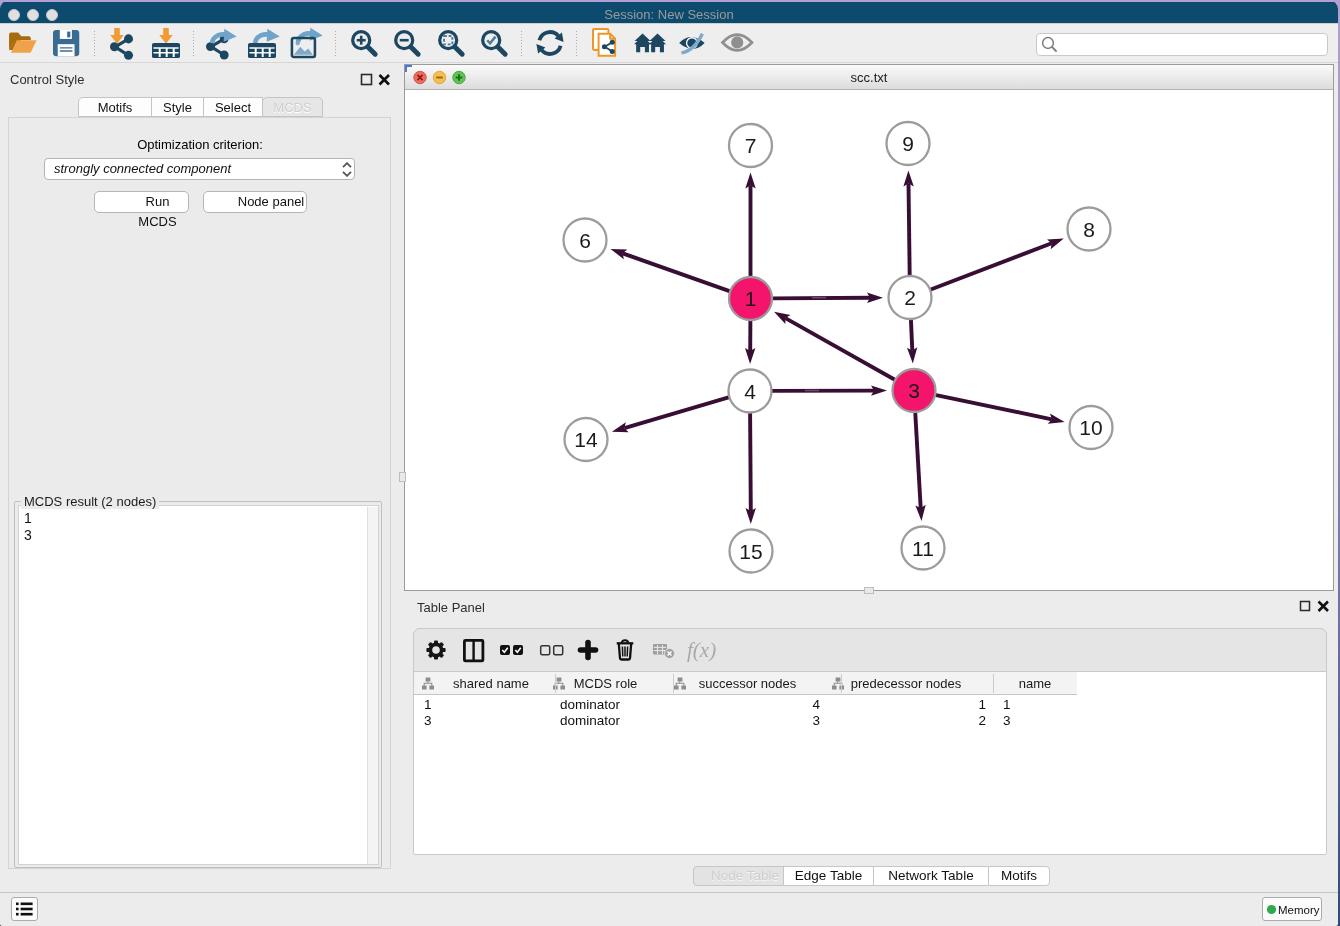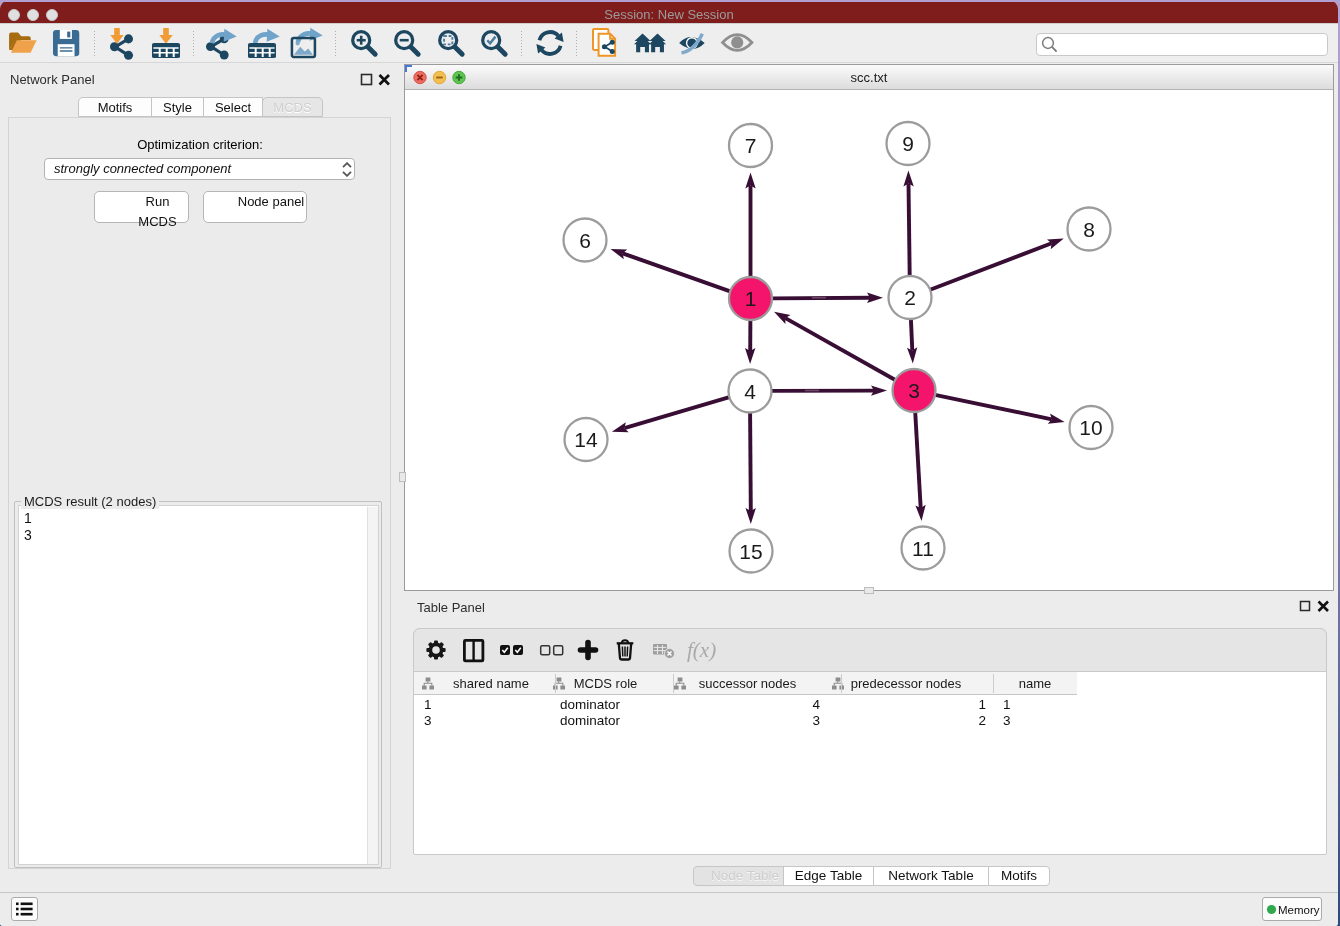--- a/index.html
+++ b/index.html
@@ -1,34 +1,34 @@
 <!DOCTYPE html>
 <html><head><meta charset="utf-8">
 <style>
 html,body{margin:0;padding:0;width:1340px;height:926px;overflow:hidden;}
 body{font-family:"Liberation Sans",sans-serif;background:linear-gradient(180deg,#b3a0d2 0%,#9d8cc0 35%,#5f6a9a 75%,#2d4a78 100%);}
 #app{position:absolute;left:0;top:0;width:1338px;height:926px;background:#ececec;border-radius:9px 9px 3px 3px;overflow:hidden;}
 .abs{position:absolute;}
 #topstrip{position:absolute;left:0;top:0;width:1340px;height:2px;background:#b3a0d2;z-index:50;}
 
-#titlebar{position:absolute;left:0;top:2px;width:1338px;height:21px;background:#7f1d1d;border-bottom:1px solid #cecece;}
+#titlebar{position:absolute;left:0;top:2px;width:1338px;height:21px;background:#0c4a6e;border-bottom:1px solid #cecece;}
 .tl{position:absolute;top:7px;width:12px;height:12px;border-radius:50%;background:#e0e0e0;border:1px solid #c8c8c8;box-sizing:border-box;}
 #wtitle{position:absolute;left:0;top:5px;width:1338px;text-align:center;font-size:13px;color:#9b9b9b;}
 
 #toolbar{position:absolute;left:0;top:24px;width:1338px;height:38px;background:#eeeeee;border-bottom:1px solid #d7d7d7;}
 .tsep{position:absolute;top:31px;width:1px;height:26px;background:repeating-linear-gradient(180deg,#adadad 0 1px,transparent 1px 3px);}
 #search{position:absolute;left:1036px;top:9px;width:290px;height:21px;background:#fff;border:1px solid #c9c9c9;border-radius:4px;}
 
 #cp-title{position:absolute;left:10px;top:72px;font-size:13px;color:#2e2e2e;}
 .tab{position:absolute;top:97px;height:20px;box-sizing:border-box;background:#fdfdfd;border:1px solid #c4c4c4;font-size:13px;color:#111;text-align:center;line-height:19px;}
 #tab-mcds{background:#e6e6e6;color:#cfcfcf;text-shadow:0 1px 0 #fff;border-radius:5px 5px 0 0;}
 #cp-box{position:absolute;left:8px;top:117px;width:383px;height:752px;border:1px solid #d4d4d4;background:#ebebeb;box-sizing:border-box;}
 #opt-label{position:absolute;left:0px;top:137px;width:400px;text-align:center;font-size:13px;color:#000000;}
 #cp-select{position:absolute;left:44px;top:158px;width:311px;height:22px;background:#fff;border:1px solid #b3b3b3;border-radius:4px;box-sizing:border-box;font-size:13px;color:#111;line-height:20px;padding-left:9px;font-style:italic;}
-.cp-btn{position:absolute;top:191px;height:32px;background:#fff;border:1px solid #b6b6b6;border-radius:5px;box-sizing:border-box;font-size:13px;color:#111;text-align:center;line-height:20px;padding-left:32px;}
+.cp-btn{position:absolute;top:191px;height:22px;background:#fff;border:1px solid #b6b6b6;border-radius:5px;box-sizing:border-box;font-size:13px;color:#111;text-align:center;line-height:20px;padding-left:32px;}
 #fieldset{position:absolute;left:14px;top:501px;width:368px;height:367px;border:1px solid #c0c0c0;border-radius:2px;box-sizing:border-box;}
 #fs-legend{position:absolute;left:21px;top:494px;background:#ebebeb;padding:0 3px;font-size:13px;color:#1c1c1c;}
 #fs-white{position:absolute;left:18px;top:505px;width:361px;height:360px;background:#fff;border:1px solid #d2d2d2;box-sizing:border-box;}
 #fs-text{position:absolute;left:24px;top:510px;font-size:14px;color:#111;line-height:16.5px;}
 #fs-sb{position:absolute;left:367px;top:507px;width:11px;height:357px;background:#f4f4f4;border-left:1px solid #e0e0e0;box-sizing:border-box;}
 
 #nwin{position:absolute;left:404px;top:64px;width:930px;height:527px;border:1px solid #9b9b9b;background:#ef4444;box-sizing:border-box;}
 #ntitle{position:absolute;left:0;top:0;width:928px;height:24px;background:linear-gradient(180deg,#fafafa 0%,#ededed 45%,#dcdcdc 100%);border-bottom:1px solid #b3b3b3;}
 #ntext{position:absolute;left:0;top:5px;width:928px;text-align:center;font-size:13px;color:#1a1a1a;}
 #canvas{position:absolute;left:0;top:25px;width:928px;height:500px;background:#fff;}
@@ -199,21 +199,21 @@
           <circle cx="14.5" cy="9" r="5.8" fill="#8f8f8f"></circle>
         </g>
     </svg>
     <div id="search"></div>
     <svg style="position:absolute;left:1040px;top:11px;" width="20" height="18" viewBox="0 0 20 18">
         <circle cx="8" cy="8" r="5.4" fill="none" stroke="#7c7c7c" stroke-width="1.5"></circle>
         <line x1="12.2" y1="12.2" x2="16" y2="16" stroke="#7c7c7c" stroke-width="1.8" stroke-linecap="round"></line>
       </svg>
   </div>
 
-  <div id="cp-title">Network Panel</div>
+  <div id="cp-title">Control Style</div>
   <svg style="position:absolute;left:358px;top:73px;" width="34" height="14" viewBox="0 0 34 14">
       <rect x="3.5" y="1.5" width="10" height="10" fill="none" stroke="#2b2b2b" stroke-width="1.6"></rect>
       <path d="M21.5,2 L31,11.5 M31,2 L21.5,11.5" stroke="#111" stroke-width="2.7"></path>
     </svg>
   <div class="tab" style="left:78px;width:74px;border-radius:5px 0 0 0;">Motifs</div>
   <div class="tab" style="left:151px;width:53px;">Style</div>
   <div class="tab" style="left:203px;width:60px;">Select</div>
   <div class="tab" id="tab-mcds" style="left:262px;width:61px;">MCDS</div>
   <div id="cp-box"></div>
   <div id="opt-label">Optimization criterion:</div>

